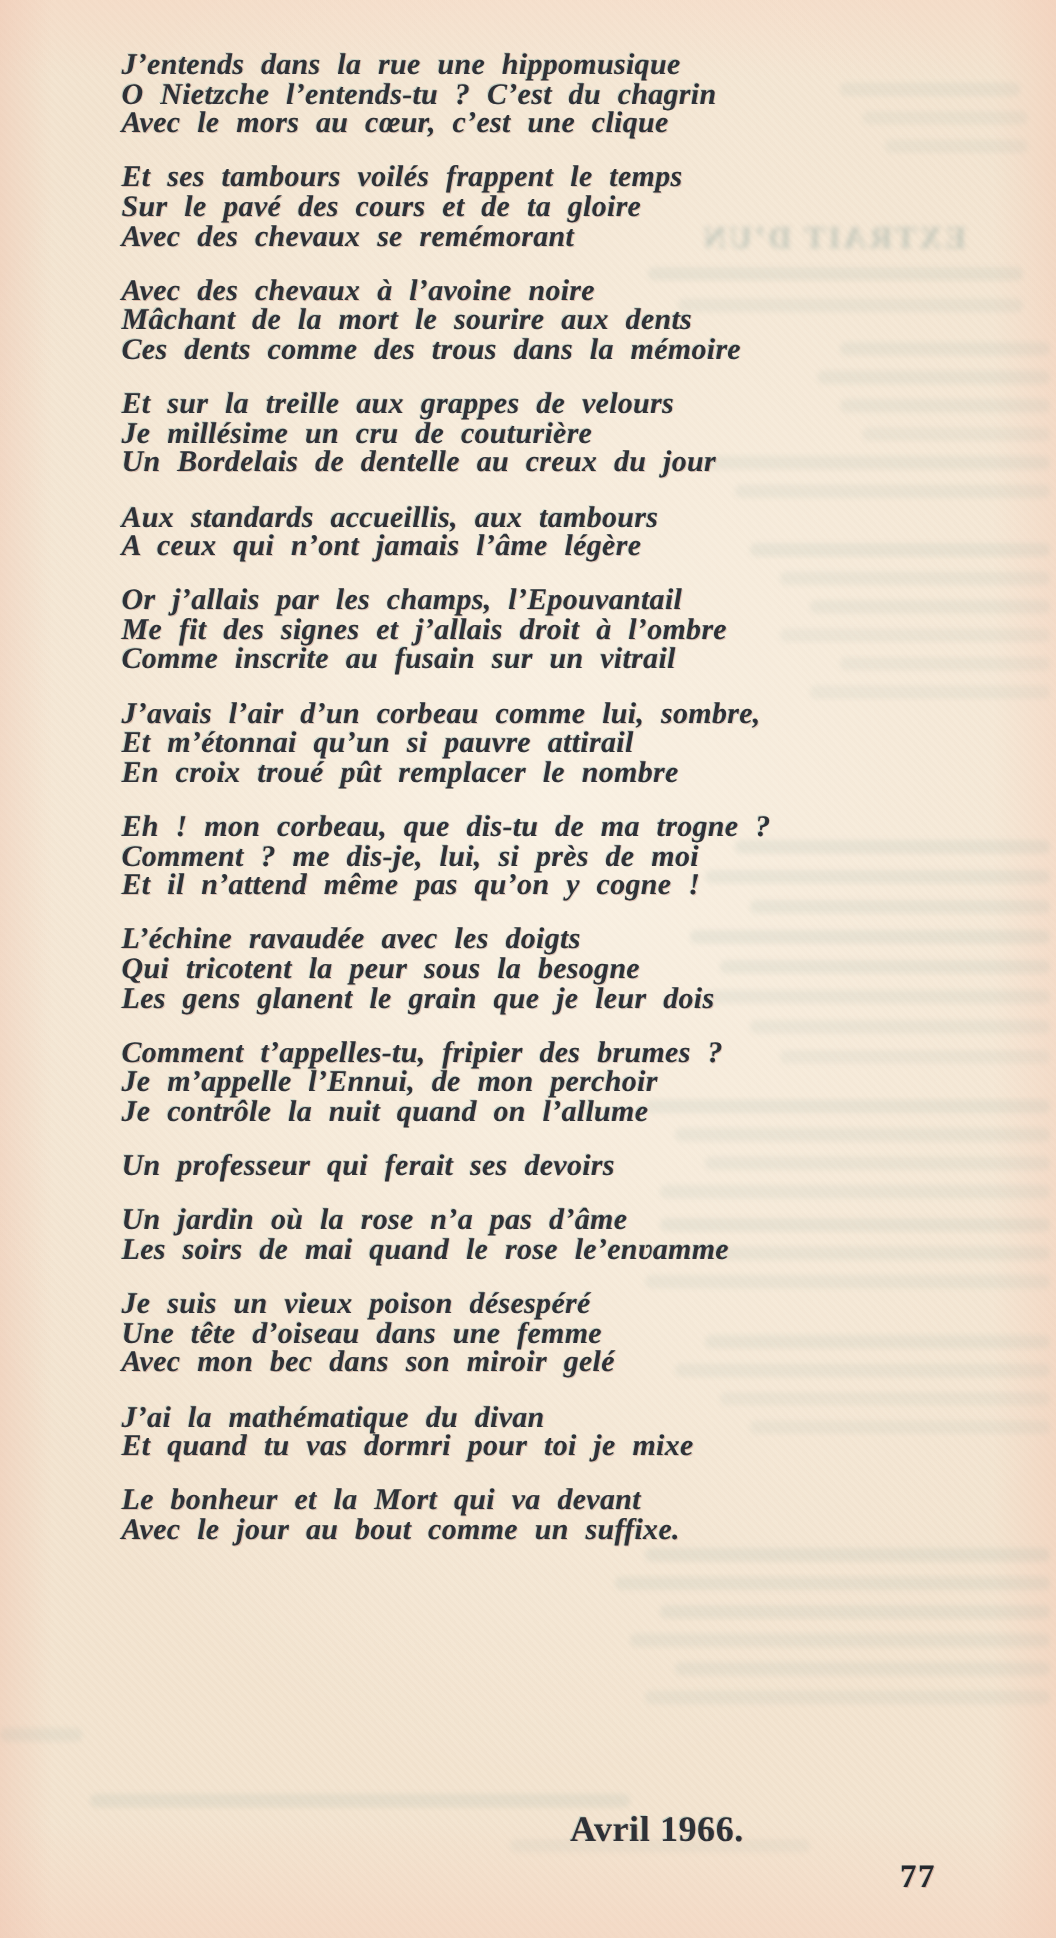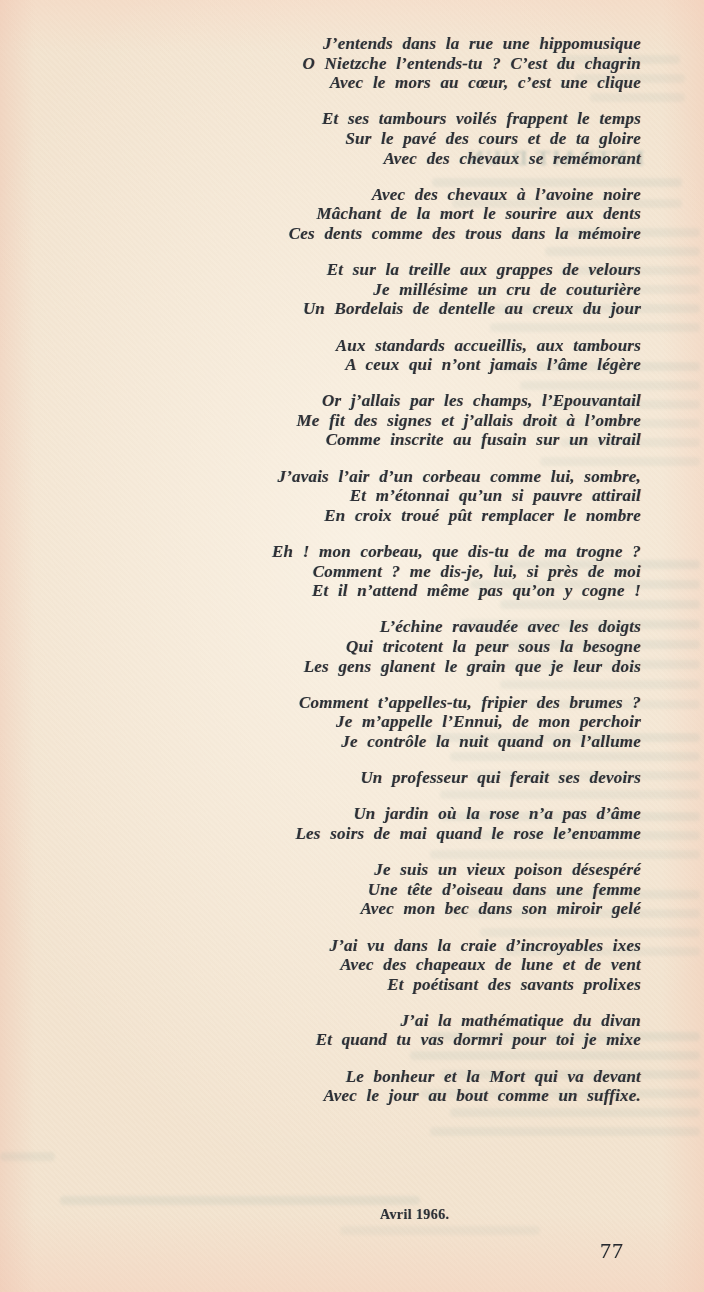--- a/index.html
+++ b/index.html
@@ -17,40 +17,39 @@
       linear-gradient(0deg, rgba(245,206,186,0.45) 0%, rgba(245,206,186,0) 6%),
       repeating-linear-gradient(47deg, rgba(120,90,60,0.016) 0 2px, rgba(255,255,255,0.02) 2px 4px);
     font-family:"Liberation Serif","DejaVu Serif",serif;
   }
   
   .poem{
     position:absolute;left:81px;top:34px;width:560px;
     color:#2e3137;
     font-style:italic;
     font-weight:700;
-    font-size:17px;
+    font-size:20px;
     line-height:19.6px;
     letter-spacing:0.2px;
     word-spacing:0.30em;
     text-shadow:0.6px 0.4px 0 rgba(140,45,30,0.22), -0.6px -0.3px 0 rgba(0,125,135,0.20);
-    text-align:right;
   }
   .stanza{margin:0 0 16.6px 0;}
   .line{white-space:nowrap;}
   
   .date{
     position:absolute;left:380px;top:1207px;
     font-weight:700;font-style:normal;
-    font-size:14px;color:#2e3137;
+    font-size:24px;color:#2e3137;
     letter-spacing:0.4px;
     text-shadow:0.6px 0.4px 0 rgba(140,45,30,0.22), -0.6px -0.3px 0 rgba(0,125,135,0.20);
   }
   .page-number{
     position:absolute;left:600px;top:1238px;
-    font-weight:400;font-size:22px;color:#26292e;
+    font-weight:700;font-size:22px;color:#26292e;
     letter-spacing:1px;
     text-shadow:0.6px 0.4px 0 rgba(140,45,30,0.22), -0.6px -0.3px 0 rgba(0,125,135,0.20);
   }
   
   .ghost-heading{
     position:absolute;left:432px;top:146px;width:212px;height:26px;
     transform:scaleX(-1);
     font-weight:700;font-size:21px;letter-spacing:2px;
     color:rgba(130,158,152,0.40);
     filter:blur(1.6px);
@@ -173,25 +172,20 @@
       <div class="stanza">
         <div class="line">Un jardin où la rose n’a pas d’âme</div>
         <div class="line">Les soirs de mai quand le rose le’enʋamme</div>
       </div>
       <div class="stanza">
         <div class="line">Je suis un vieux poison désespéré</div>
         <div class="line">Une tête d’oiseau dans une femme</div>
         <div class="line">Avec mon bec dans son miroir gelé</div>
       </div>
       <div class="stanza">
-        <div class="line">J’ai vu dans la craie d’incroyables ixes</div>
-        <div class="line">Avec des chapeaux de lune et de vent</div>
-        <div class="line">Et poétisant des savants prolixes</div>
-      </div>
-      <div class="stanza">
         <div class="line">J’ai la mathématique du divan</div>
         <div class="line">Et quand tu vas dormri pour toi je mixe</div>
       </div>
       <div class="stanza">
         <div class="line">Le bonheur et la Mort qui va devant</div>
         <div class="line">Avec le jour au bout comme un suffixe.</div>
       </div>
     </div>
 
   <div class="date">Avril 1966.</div>

